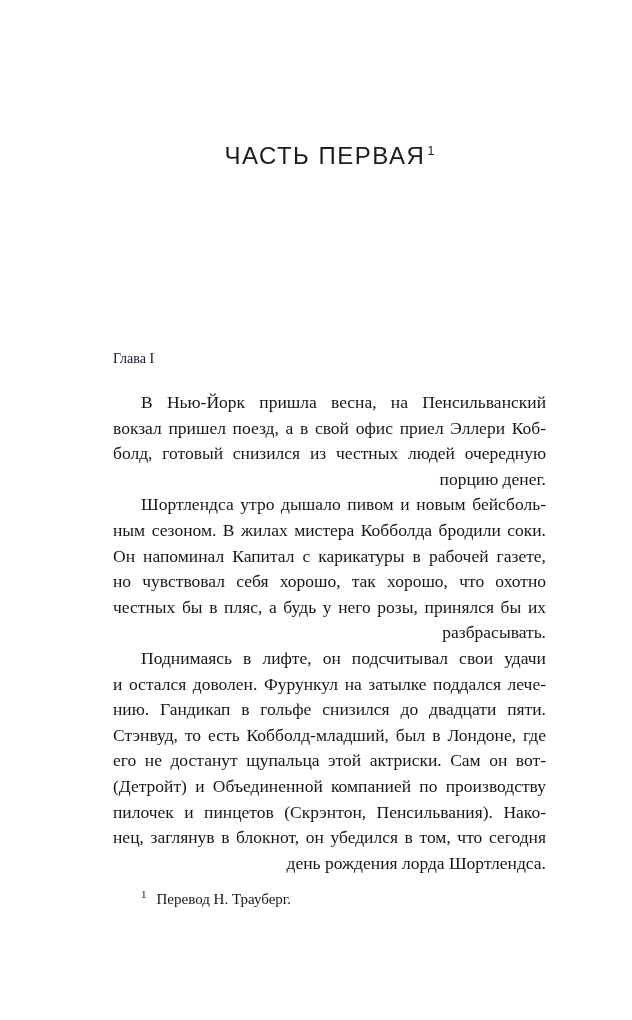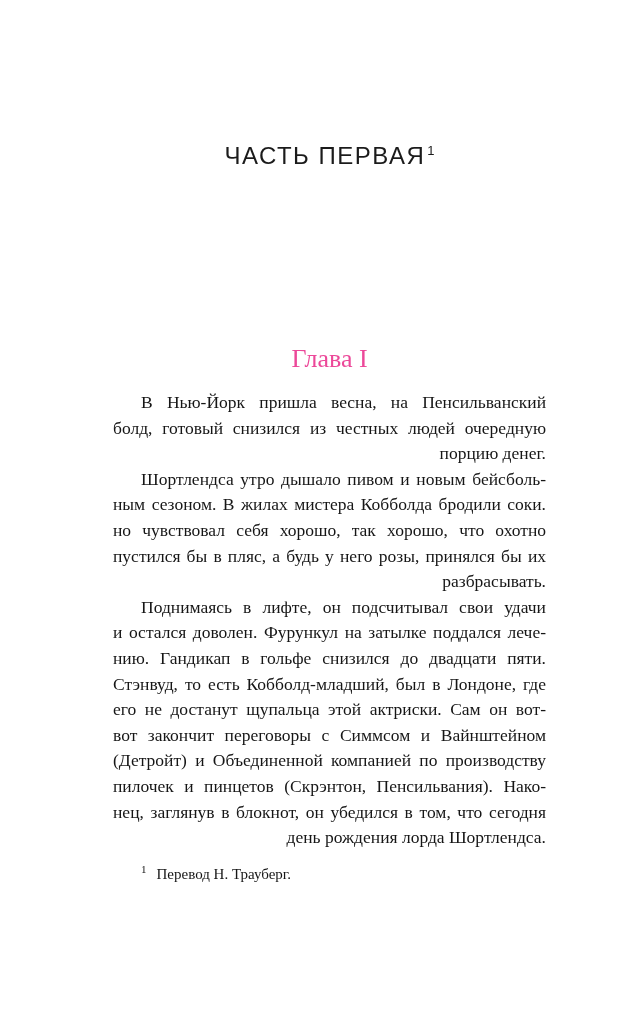--- a/index.html
+++ b/index.html
@@ -29,25 +29,25 @@
     letter-spacing: 1.5px;
     color: #1b1b1b;
   }
   .part-title sup {
     font-size: 13px;
     letter-spacing: 0;
     margin-left: 2px;
   }
   .chapter-title {
     margin: 181px 0 0 0;
-    text-align: center;
+    text-align: left;
     font-weight: 400;
-    font-size: 26px;
+    font-size: 14px;
     line-height: 19px;
-    color: #ec4899;
+    color: #0f172a;
   }
   .bodytext {
     margin-top: 22px;
     font-size: 17.5px;
     line-height: 25.6px;
   }
   .paragraph {
     margin: 0;
   }
   .line {
@@ -81,39 +81,40 @@
 <div class="page">
 
   <h1 class="part-title"><span>ЧАСТЬ ПЕРВАЯ</span><sup>1</sup></h1>
 
   <h2 class="chapter-title">Глава I</h2>
 
   <div class="bodytext">
 
     <div class="paragraph">
       <div class="line first">В Нью-Йорк пришла весна, на Пенсильванский</div>
+      <div class="line">вокзал пришел поезд, а в свой офис приел Эллери Коб-</div>
       <div class="line">болд, готовый снизился из честных людей очередную</div>
       <div class="line last">порцию денег.</div>
     </div>
 
     <div class="paragraph">
       <div class="line first">Шортлендса утро дышало пивом и новым бейсболь-</div>
       <div class="line">ным сезоном. В жилах мистера Кобболда бродили соки.</div>
+      <div class="line">Он напоминал Капитал с карикатуры в рабочей газете,</div>
       <div class="line">но чувствовал себя хорошо, так хорошо, что охотно</div>
-      <div class="line">пустился бы в пляс, а будь у него розы, принялся бы их</div>
+      <div class="line">честных бы в пляс, а будь у него розы, принялся бы их</div>
       <div class="line last">разбрасывать.</div>
     </div>
 
     <div class="paragraph">
       <div class="line first">Поднимаясь в лифте, он подсчитывал свои удачи</div>
       <div class="line">и остался доволен. Фурункул на затылке поддался лече-</div>
       <div class="line">нию. Гандикап в гольфе снизился до двадцати пяти.</div>
       <div class="line">Стэнвуд, то есть Кобболд-младший, был в Лондоне, где</div>
       <div class="line">его не достанут щупальца этой актриски. Сам он вот-</div>
-      <div class="line">вот закончит переговоры с Симмсом и Вайнштейном</div>
       <div class="line">(Детройт) и Объединенной компанией по производству</div>
       <div class="line">пилочек и пинцетов (Скрэнтон, Пенсильвания). Нако-</div>
       <div class="line">нец, заглянув в блокнот, он убедился в том, что сегодня</div>
       <div class="line last">день рождения лорда Шортлендса.</div>
     </div>
 
   </div>
 
   <div class="footnote"><sup>1</sup><span class="fn-text">Перевод Н. Трауберг.</span></div>
 

